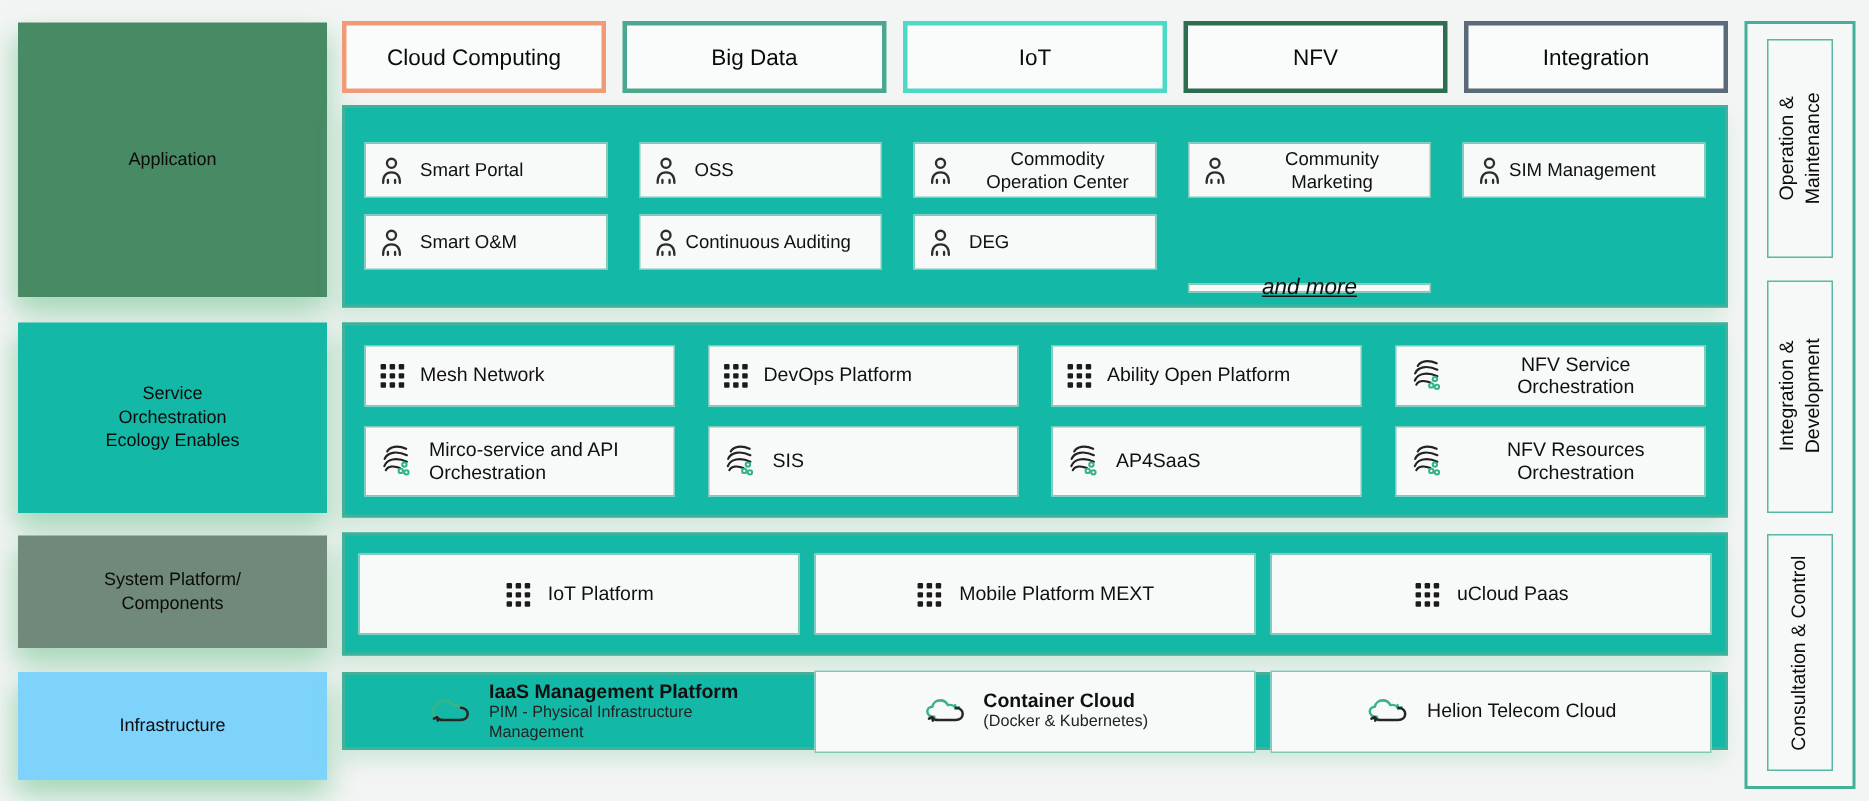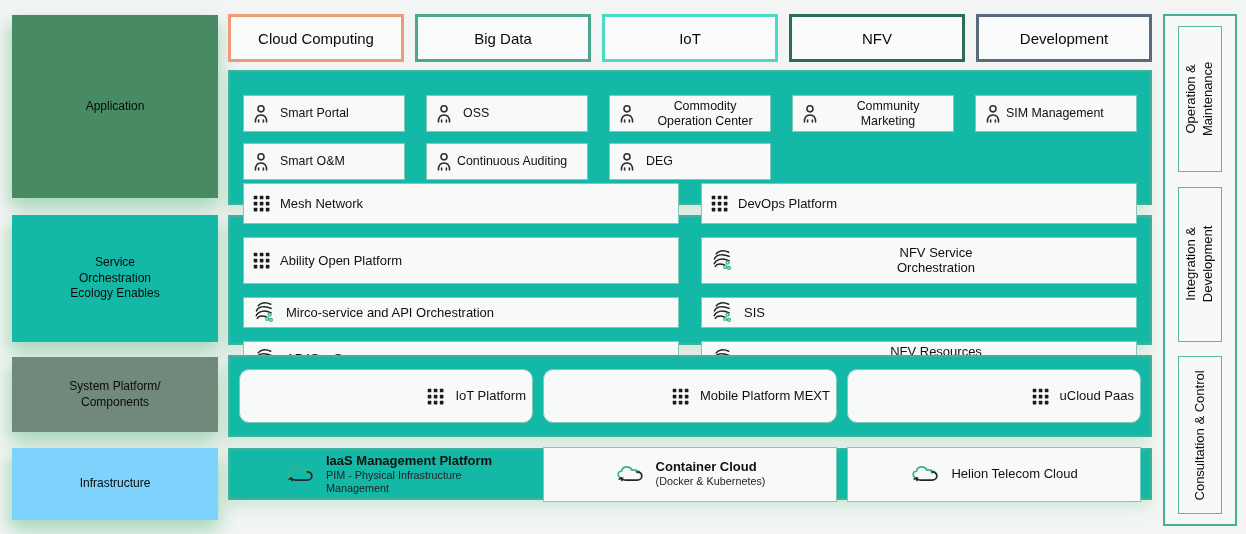--- a/index.html
+++ b/index.html
@@ -18,39 +18,39 @@
   
   .cats{position:absolute;left:228px;top:14px;width:924px;height:48px;display:flex;gap:11px;}
   .cat{flex:1;display:flex;align-items:center;justify-content:center;background:#fafcfb;
     border:3px solid #999;font-size:15px;color:#0a0a0a;box-sizing:border-box;}
 
   
   .panel{position:absolute;left:228px;width:924px;background:#14b8a6;box-sizing:border-box;
     border:2px solid var(--panel-border,#45b09a);box-shadow:-3px 7px 13px rgba(140,205,165,.35);}
   #p-app{top:70px;height:135px;display:grid;grid-template-columns:repeat(5,1fr);grid-template-rows:37px 37px;
     column-gap:21px;row-gap:11px;align-content:center;padding:0 13px;}
-  #p-svc{top:215px;height:130px;display:grid;grid-template-columns:repeat(2,1fr);grid-template-rows:41px 47px;
+  #p-svc{top:215px;height:130px;display:grid;grid-template-columns:repeat(4,1fr);grid-template-rows:41px 47px;
     column-gap:22px;row-gap:13px;align-content:center;padding:0 13px;}
   #p-sys{top:355px;height:82px;display:grid;grid-template-columns:repeat(3,1fr);grid-template-rows:54px;
     column-gap:10px;align-content:center;padding:0 9px;}
   #p-inf{top:448px;height:52px;display:grid;grid-template-columns:repeat(3,1fr);grid-template-rows:55px;
     column-gap:10px;align-content:center;padding:0 9px;}
 
   .item{display:flex;align-items:center;gap:8px;padding:2px 6px;box-sizing:border-box;
     border:1.5px solid var(--item-border,#7fcab7);background:#f8faf9;color:#101010;}
   .item .ico{flex:none;display:flex;align-items:center;justify-content:center;}
   .item .lbl{line-height:1.18;}
   .app-item{font-size:12.4px;}
   .app-item.center .lbl{flex:1;text-align:center;}
   .app-item.more{justify-content:center;margin-top:46px;}
   .app-item.more .lbl{font-style:italic;text-decoration:underline;font-size:15px;text-align:center;}
   .svc-item{font-size:13px;gap:9px;padding:2px 8px;}
   .svc-item.center .lbl{flex:1;text-align:center;}
   .svc-item.narrow .lbl{max-width:112px;margin:0 auto;}
-  .sys-item{font-size:13px;justify-content:flex-end;gap:10px;border-radius:10px;}
+  .sys-item{font-size:13px;justify-content:center;gap:10px;}
   .inf-item{font-size:13px;justify-content:center;gap:11px;}
   .inf-item.noborder{border:none;background:transparent;justify-content:flex-start;padding-left:46px;}
   .inf-item .txt{display:flex;flex-direction:column;line-height:1.22;}
   .inf-item .ttl.bold{font-weight:700;}
   .inf-item .sub{font-size:10.8px;color:#222;}
 
   
   .side{position:absolute;left:1163px;top:14px;width:74px;height:512px;box-sizing:border-box;
     border:2px solid var(--panel-border,#45b09a);background:#f6f8f7;display:flex;flex-direction:column;
     justify-content:space-between;padding:10px 13px;}
@@ -73,21 +73,21 @@
 Ecology Enables</div>
   <div class="layer-block" id="lb-sys" style="background: rgb(112, 137, 122);">System Platform/
 Components</div>
   <div class="layer-block" id="lb-inf" style="background: #7dd3fc; text-align: center;">Infrastructure</div>
 
   <div class="cats">
     <div class="cat" style="border-color: rgb(240, 154, 120);">Cloud Computing</div>
     <div class="cat" style="border-color: rgb(75, 167, 143);">Big Data</div>
     <div class="cat" style="border-color: rgb(76, 217, 198);">IoT</div>
     <div class="cat" style="border-color: rgb(46, 110, 80);">NFV</div>
-    <div class="cat" style="border-color: rgb(91, 106, 121);">Development</div>
+    <div class="cat" style="border-color: rgb(91, 106, 121);">Integration</div>
   </div>
 
   <div class="panel" id="p-app">
     <div class="item app-item">
       <span class="ico">
           <svg viewBox="0 0 24 24" width="22" height="22">
             <circle cx="12" cy="6.4" r="3.3" fill="none" stroke="#2d2d2d" stroke-width="1.7"></circle>
             <path d="M5.9 20.6 C5.9 15.5 8.4 13 12 13 C15.6 13 18.1 15.5 18.1 20.6" fill="none" stroke="#2d2d2d" stroke-width="1.7" stroke-linecap="round"></path>
             <path d="M9.4 20.6 L9.4 18.5 M14.6 20.6 L14.6 18.5" stroke="#2d2d2d" stroke-width="1.7" stroke-linecap="round"></path>
           </svg>

